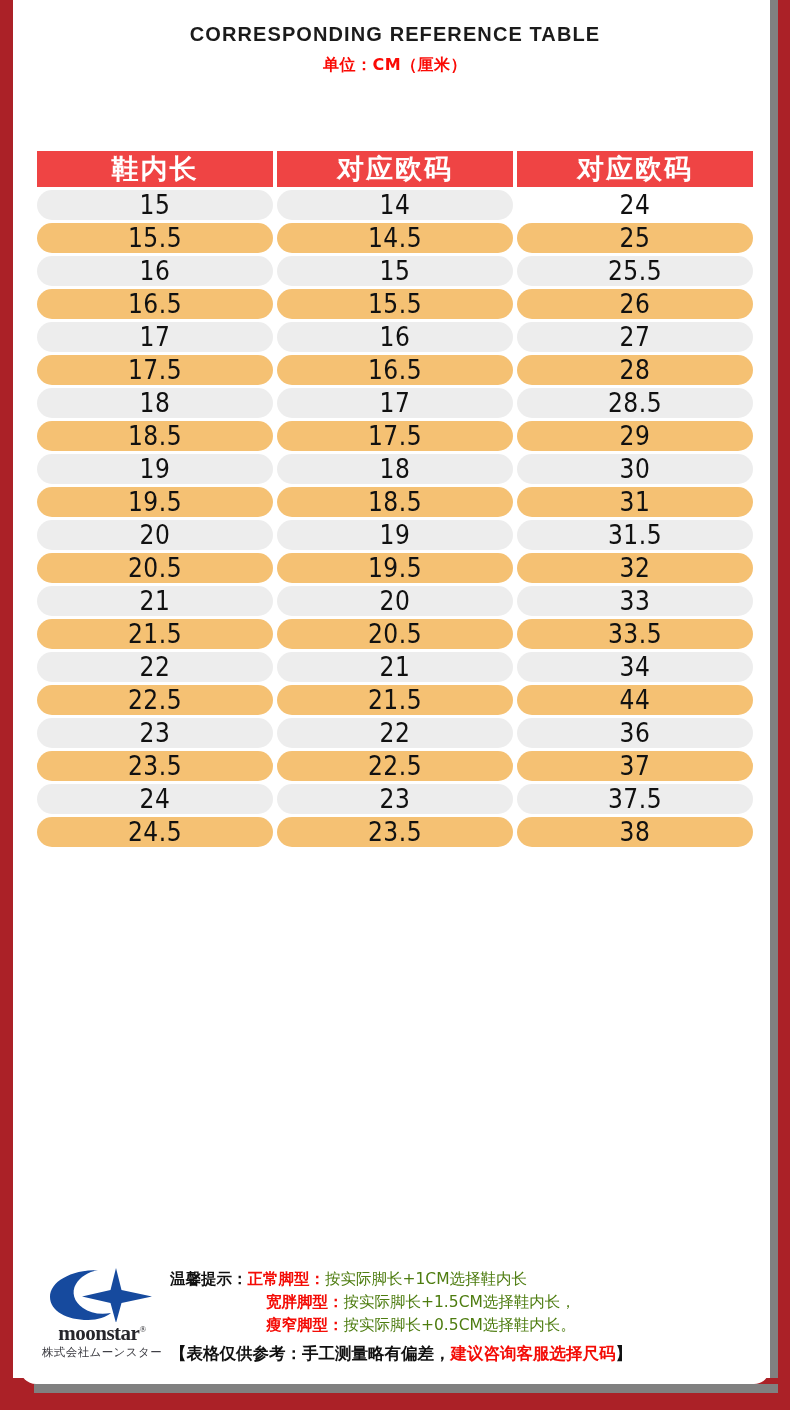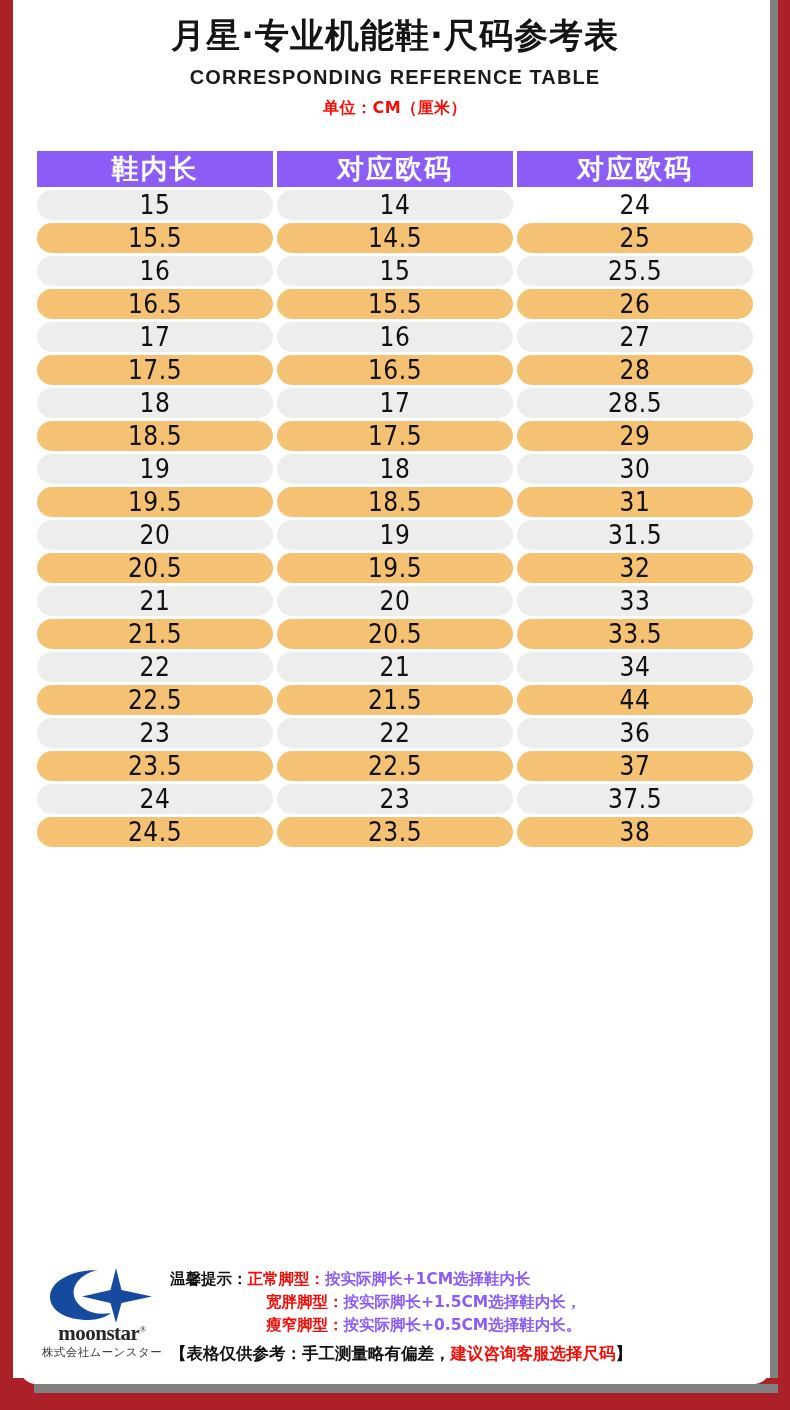--- a/index.html
+++ b/index.html
@@ -110,21 +110,21 @@
   }
   .size-table th,
   .size-table td {
     padding: 0;
     text-align: center;
     vertical-align: middle;
     font-family: "DejaVu Sans Condensed", "DejaVu Sans", "Liberation Sans", sans-serif;
   }
   .size-table thead th {
     height: 32px;
-    background: #8b5cf6;
+    background: #ef4444;
     color: #ffffff;
     font-size: 27px;
     font-weight: bold;
     letter-spacing: 2px;
   }
   .size-table tbody td {
     height: 28px;
     font-size: 26px;
     font-weight: normal;
     color: #111111;
@@ -190,21 +190,21 @@
   .note-line {
     white-space: nowrap;
     line-height: 1.48;
     font-family: "DejaVu Sans", "Liberation Sans", sans-serif;
     font-size: 15.5px;
     color: #111111;
   }
   .note-line.indent { padding-left: 96px; }
   .note-lead { font-weight: bold; color: #111111; }
   .note-red { font-weight: bold; color: #f40c06; }
-  .note-body { font-weight: bold; color: #8b5cf6; }
+  .note-body { font-weight: normal; color: #4d7c0f; }
 
   .note-final {
     white-space: nowrap;
     margin-top: 5px;
     font-family: "DejaVu Sans", "Liberation Sans", sans-serif;
     font-size: 16.5px;
     font-weight: bold;
     color: #111111;
     line-height: 1.4;
   }
@@ -217,21 +217,20 @@
 
   <div class="frame-red-left"></div>
   <div class="frame-gray-right"></div>
   <div class="frame-red-right"></div>
   <div class="frame-red-bottom"></div>
   <div class="frame-gray-bottom"></div>
 
   <div class="card">
 
     <div class="titles">
-      <div class="main-title">月星·专业机能鞋·尺码参考表</div>
       <div class="sub-title">CORRESPONDING REFERENCE TABLE</div>
       <div class="unit-title">单位：CM（厘米）</div>
     </div>
 
     <table class="size-table">
       <thead>
         <tr>
           <th>鞋内长</th>
           <th>对应欧码</th>
           <th>对应欧码</th>

